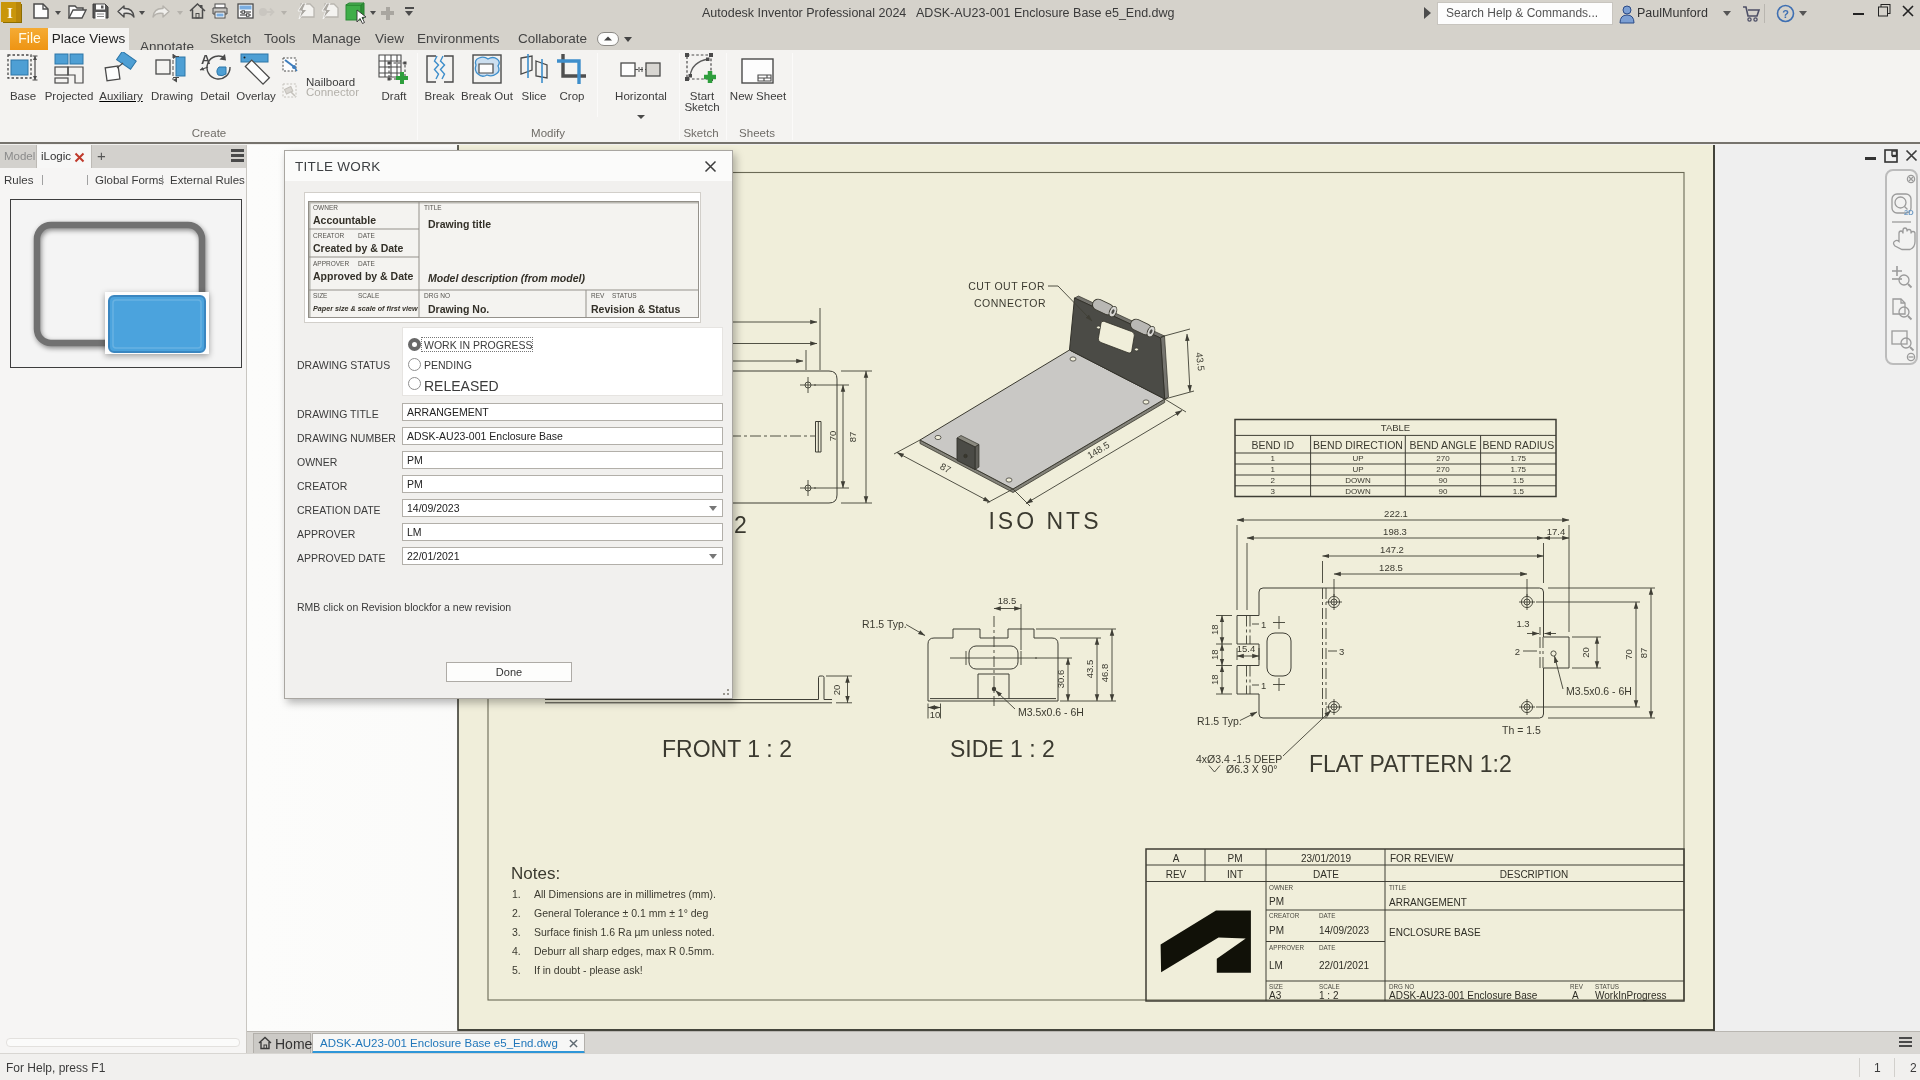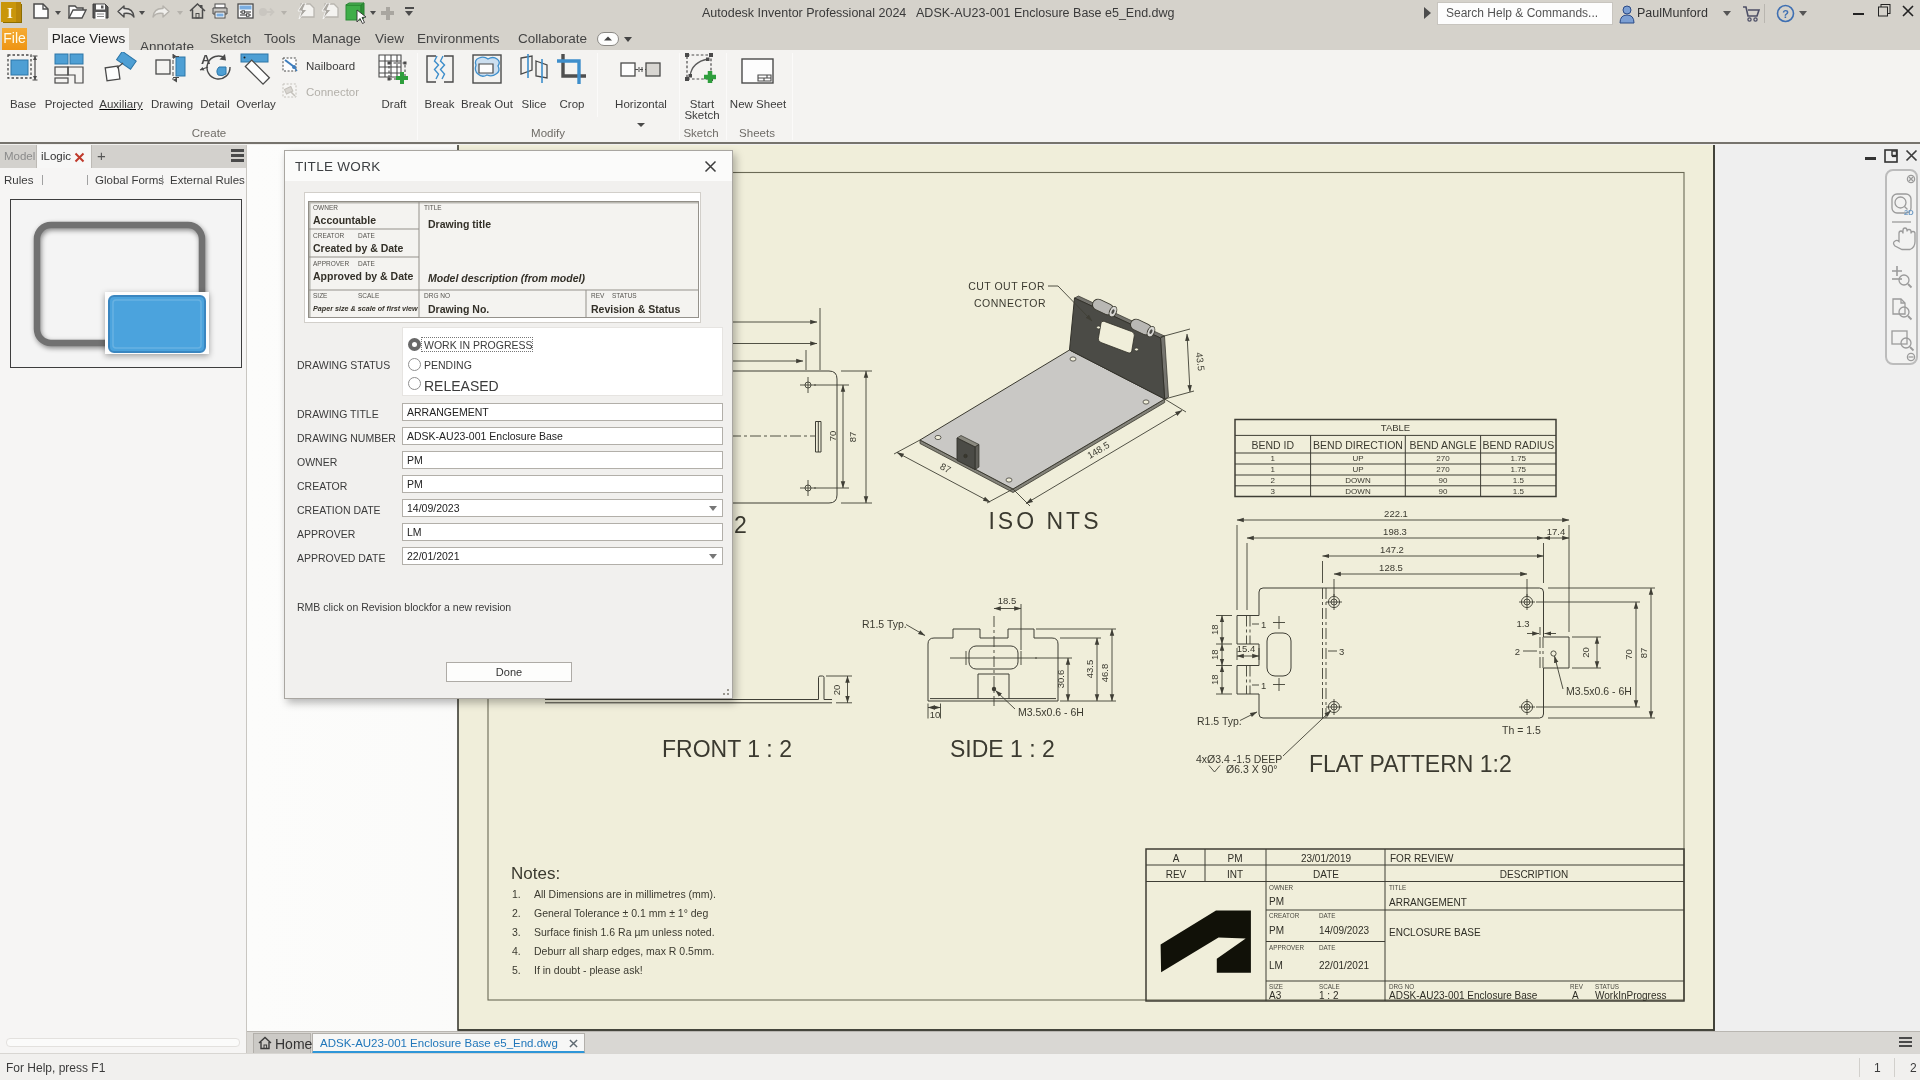--- a/index.html
+++ b/index.html
@@ -6,28 +6,28 @@
 html,body { width:1920px; height:1080px; overflow:hidden; }
 body { font-family:"Liberation Sans", sans-serif; background:#f1f0ee; position:relative; }
 .abs { position:absolute; }
 
 #titlebar { left:0; top:0; width:1920px; height:28px; background:#d5d2cb; }
 #titletext { left:702px; top:6px; font-size:12.5px; color:#3a3a3a; white-space:pre; }
 #searchbox { left:1437px; top:2px; width:176px; height:23px; background:#fdfdfd; border:1px solid #c8c5bf; color:#555; font-size:12px; line-height:21px; padding-left:8px; }
 #username { left:1637px; top:6px; font-size:12.5px; color:#333; }
 
 #tabrow { left:0; top:28px; width:1920px; height:22px; background:#d5d2cb; }
-#filebtn { left:2px; top:0px; width:25px; height:22px; background:linear-gradient(#f5ab33,#ee9413); color:#fffbe8; font-size:14px; text-align:center; line-height:21px; }
+#filebtn { left:10px; top:0px; width:39px; height:22px; background:linear-gradient(#f5ab33,#ee9413); color:#fffbe8; font-size:14px; text-align:center; line-height:21px; }
 .rtab { top:0px; height:22px; font-size:13.5px; color:#444; line-height:21px; }
 #tab-active { left:48px; top:0px; width:81px; height:22px; background:#f4f3f1; color:#222; text-align:center; }
 
 #ribbon { left:0; top:50px; width:1920px; height:94px; background:#f4f3f1; border-bottom:2px solid #76736d; }
 .rbtn { position:absolute; top:2px; text-align:center; }
 .rbtn svg { display:block; margin:0 auto; }
-.rlabel { font-size:11.5px; color:#3c3c3c; margin-top:12px; line-height:11px; }
+.rlabel { font-size:11.5px; color:#3c3c3c; margin-top:4px; line-height:11px; }
 .glabel { position:absolute; top:77px; font-size:11.5px; color:#6f6c67; text-align:center; }
 .gsep { position:absolute; top:3px; width:1px; height:87px; background:#dcd9d4; border-right:1px solid #fbfaf9; }
 .gsep.short { height:64px; }
 
 #leftpanel { left:0; top:145px; width:247px; height:908px; background:#f6f5f4; border-right:1px solid #c9c6c1; }
 #lp-tabs { position:absolute; left:0; top:0; width:246px; height:23px; background:#d3d1cd; }
 #lp-links { position:absolute; left:0; top:23px; width:246px; height:28px; font-size:11.5px; color:#3b3b3b; }
 #lp-links span { white-space:nowrap; }
 #thumbbox { position:absolute; left:10px; top:54px; width:232px; height:169px; background:#f4f4f4; border:1px solid #3d3d3d; }
 
@@ -224,21 +224,21 @@
     <div class="rlabel">Overlay</div>
   </div>
   <div class="abs" style="left:282px;top:7px;">
     <svg width="17" height="17" viewBox="0 0 17 17">
         <rect x="1" y="1" width="13" height="13" fill="#fdfdfd" stroke="#4a4a4a" stroke-dasharray="2 1.6"></rect>
         <path d="M3,3 l8,6" stroke="#3d7dbd" stroke-width="2"></path>
         <circle cx="12" cy="10" r="2" fill="#3d7dbd"></circle>
         <path d="M12,10 l3,4" stroke="#3d7dbd" stroke-width="1.4"></path>
       </svg>
   </div>
-  <div class="abs" style="left:306px;top:10px;font-size:11.5px;color:#3c3c3c;">Nailboard</div>
+  <div class="abs" style="left:306px;top:26px;font-size:11.5px;color:#3c3c3c;">Nailboard</div>
   <div class="abs" style="left:282px;top:33px;">
     <svg width="17" height="17" viewBox="0 0 17 17">
         <rect x="1" y="1" width="13" height="13" fill="#f6f5f3" stroke="#c4c1bb" stroke-dasharray="2 1.6"></rect>
         <rect x="3" y="5" width="7" height="5" fill="#d9d6d1" stroke="#c4c1bb" transform="rotate(-25 6 7)"></rect>
         <path d="M9,9 l4,4" stroke="#c4c1bb" stroke-width="1.6"></path>
       </svg>
   </div>
   <div class="abs" style="left:306px;top:36px;font-size:11.5px;color:#b3b0aa;">Connector</div>
   <div class="rbtn" style="left:372px;width:44px;">
     <svg width="34" height="35" viewBox="0 0 34 35">

